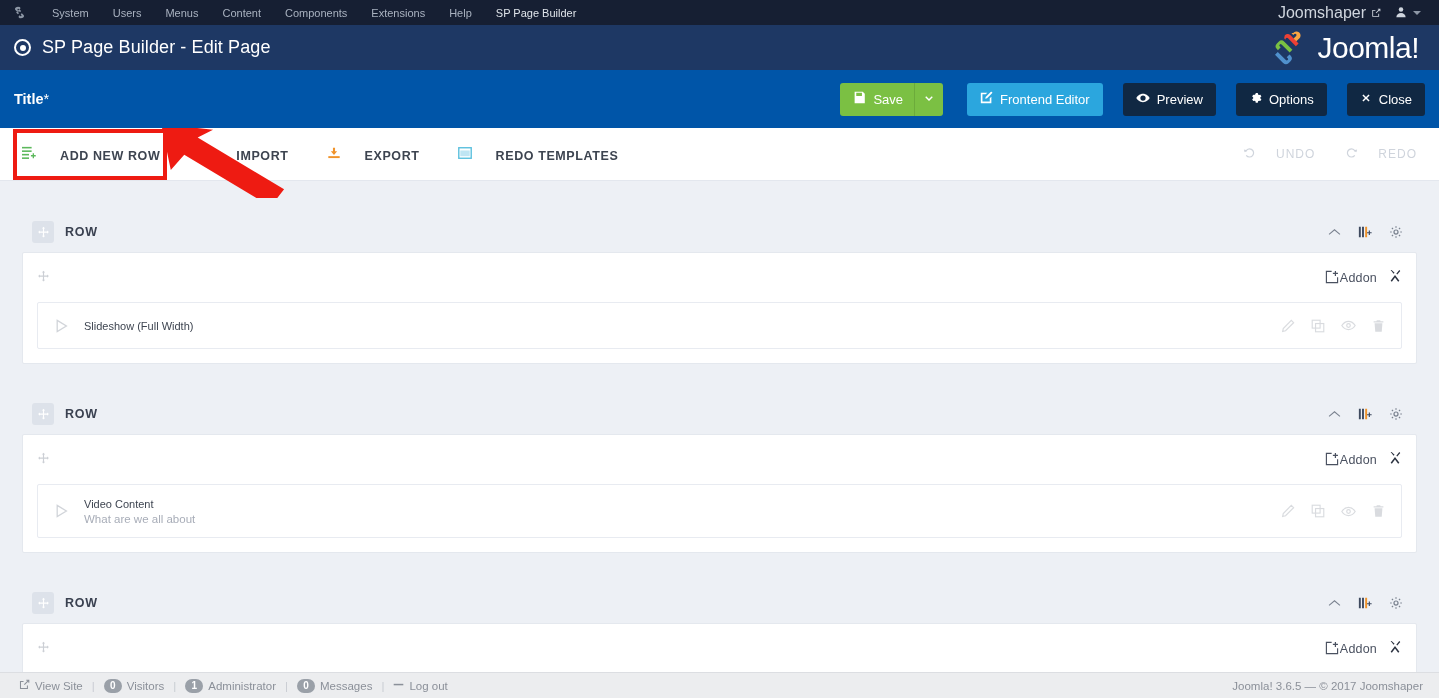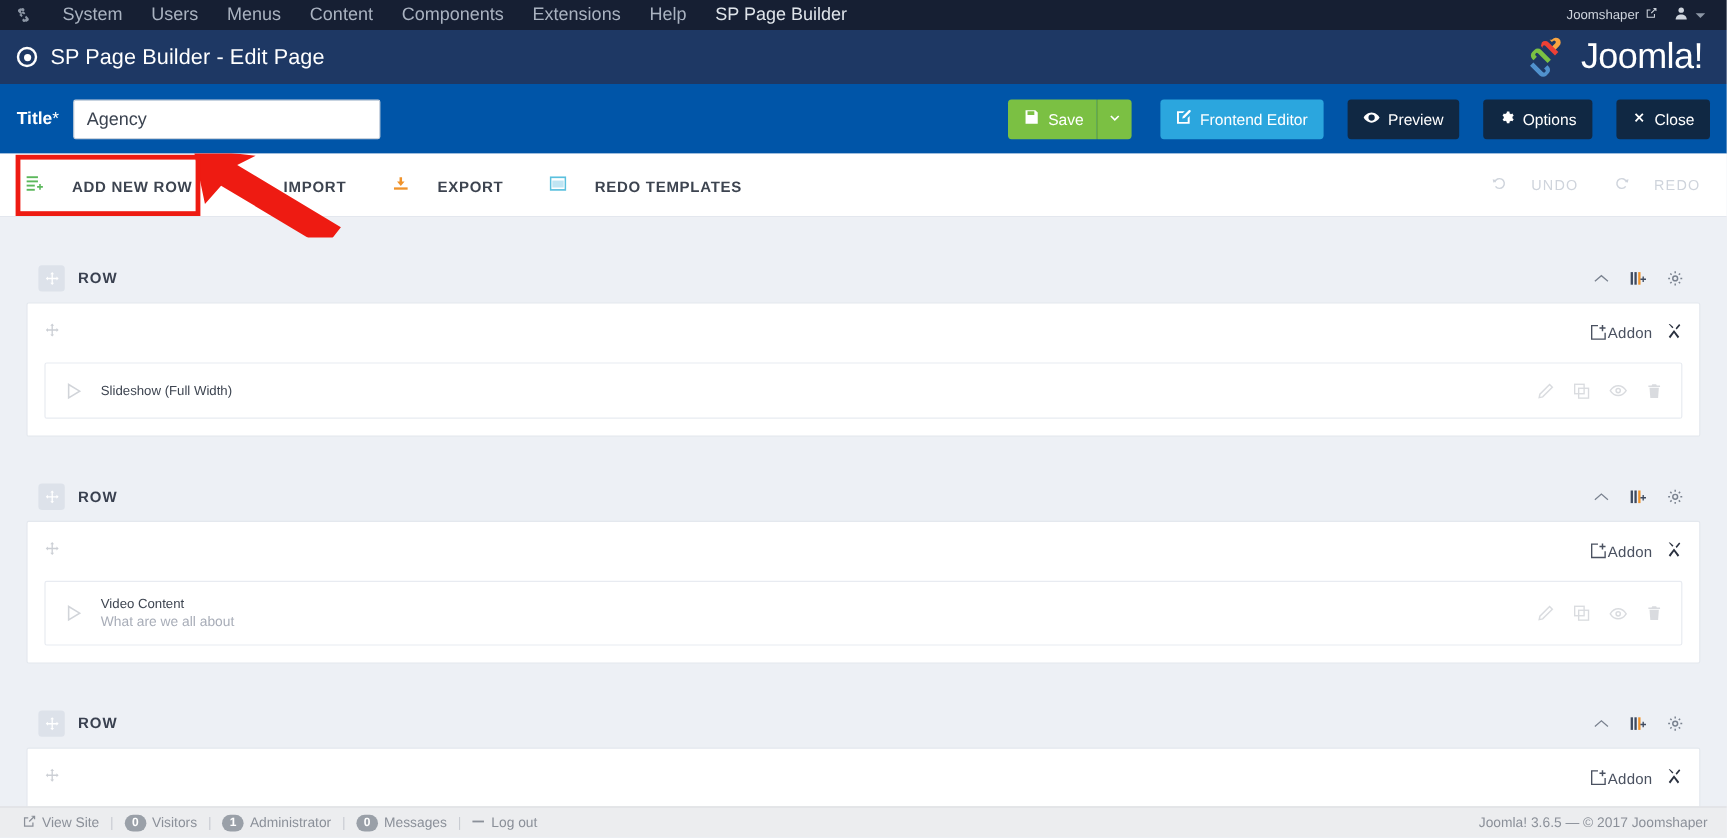--- a/index.html
+++ b/index.html
@@ -11,23 +11,23 @@
   }
   .app { position:relative; width:1439px; height:698px; }
 
   
   .admin-bar{
     height:25px; background:#161f33; display:flex; align-items:center;
     padding:0 10px; color:#9aa4b4; font-size:12.5px;
   }
   .joomla-mini{ width:18px; height:16px; display:flex; align-items:center; justify-content:center; margin-right:12px; }
   .admin-menu{ display:flex; align-items:center; gap:0; }
-  .admin-menu .mi{ padding:0 12px; color:#a9b2c0; font-size:15px; white-space:nowrap; cursor:default;}
+  .admin-menu .mi{ padding:0 12px; color:#a9b2c0; font-size:11px; white-space:nowrap; cursor:default;}
   .admin-menu .mi.active{ color:#dfe4ea; }
-  .admin-right{ margin-left:auto; display:flex; align-items:center; gap:14px; padding-right:8px; color:#cfd5de; font-size:11px;}
+  .admin-right{ margin-left:auto; display:flex; align-items:center; gap:14px; padding-right:8px; color:#cfd5de; font-size:16px;}
   .admin-right .site{ display:flex; align-items:center; gap:5px;}
   .admin-right .user{ display:flex; align-items:center; gap:6px;}
   .caret-d{ width:0;height:0;border-left:4px solid transparent;border-right:4px solid transparent;border-top:4px solid #8d97a6;}
 
   
   .subhead{
     height:45px; background:#1e3864; display:flex; align-items:center;
     padding:0 14px; color:#fff;
   }
   .subhead .circ{ width:17px;height:17px;border:2px solid #fff;border-radius:50%;
@@ -172,21 +172,20 @@
         <path fill="#5091cd" d="M10.6 21.4a2.55 2.55 0 0 1-3.6 0l-5.1-5.1 1.75-1.75 5.1 5.1a.85.85 0 0 0 1.2-1.2l-.65-.65 1.75-1.75.65.65a2.55 2.55 0 0 1 0 3.6z"></path>
       </svg>
       <span class="word">Joomla!</span>
     </div>
   </div>
 
   <div class="titlebar">
     <span class="lbl">
       <span>Title</span><span class="star">*</span>
     </span>
-    <input class="title-input" type="text" value="Agency" style="">
     <div class="tb-actions">
       <div class="save-group">
         <button class="btn btn-save">
           <span>
             <svg width="13" height="13" viewBox="0 0 16 16">
                 <path fill="#fff" d="M2 1h10l2.5 2.5V15H2zm2 1v4h7V2zm1 7h6v5H5z"></path>
               </svg>
           </span>
           <span>Save</span>
         </button>

